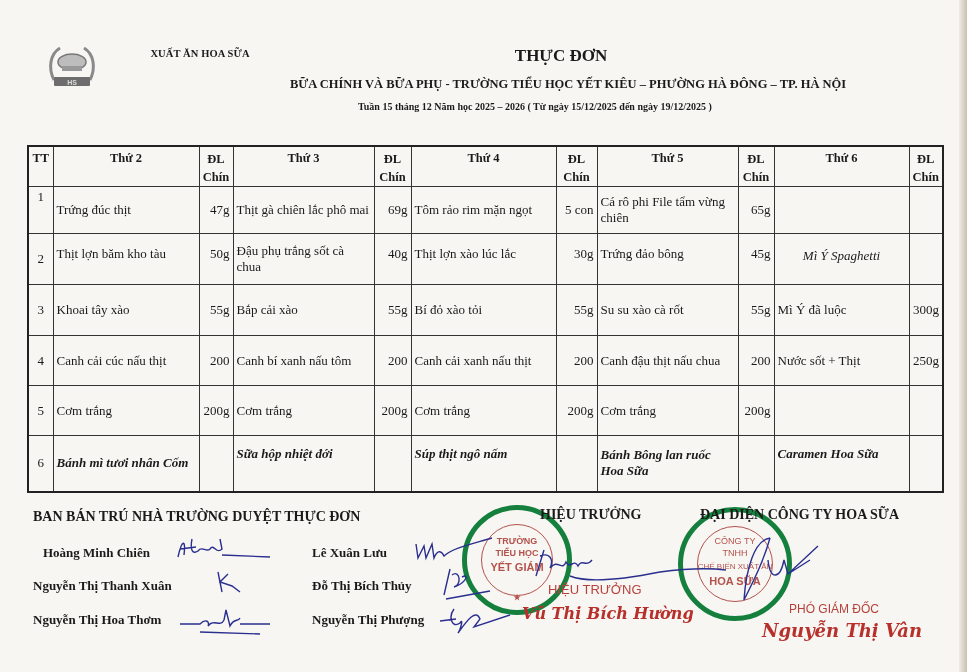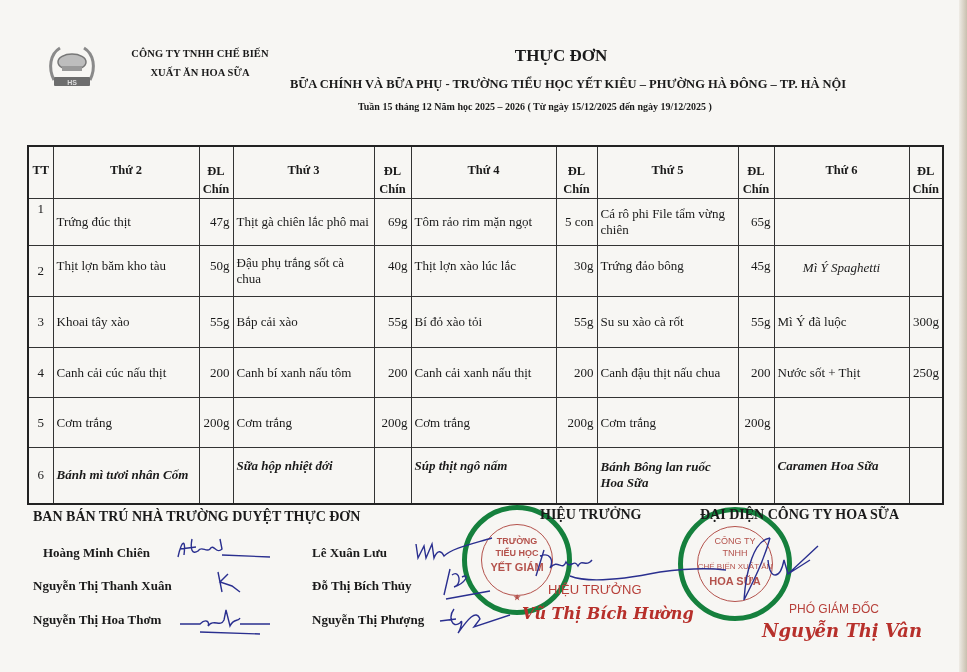--- a/index.html
+++ b/index.html
@@ -16,21 +16,21 @@
     font-weight:bold; font-size:10.5px; line-height:19px; letter-spacing:0.1px; }
   .title { position:absolute; left:0; width:967px; top:46px; text-align:center; }
   .title .main { font-weight:bold; font-size:17px; margin-left:155px; }
   .sub1 { position:absolute; left:290px; top:77px; font-weight:bold; font-size:12.5px; white-space:nowrap; }
   .sub2 { position:absolute; left:358px; top:101px; font-weight:bold; font-size:10px; white-space:nowrap; }
 
   table.menu { position:absolute; left:27px; top:145px; border-collapse:collapse;
     table-layout:fixed; font-size:13px; }
   table.menu td, table.menu th { border:1px solid #333; padding:0 3px; vertical-align:middle; line-height:16px; }
   table.menu { border:2px solid #222; }
-  table.menu th { font-weight:bold; vertical-align:top; text-align:center; font-size:12.5px; padding-top:15px; }
+  table.menu th { font-weight:bold; vertical-align:top; text-align:center; font-size:12.5px; padding-top:3px; }
   table.menu th.dl { line-height:18px; }
   td.tt { text-align:center; }
   td.tt.top { vertical-align:top; padding-top:2px; }
   td.qty { text-align:right; padding-right:3px; }
   td.dish { text-align:left; }
   td.italic { font-style:italic; text-align:center; }
   td.snack { font-weight:bold; font-style:italic; text-align:left; padding-left:4px; }
 
   .sig { position:absolute; font-weight:bold; font-size:13px; white-space:nowrap; }
   .stamp { position:absolute; border-radius:50%; border:5px solid #15803d; color:#b4524c;
@@ -49,21 +49,20 @@
 <svg class="logo" viewBox="0 0 52 52">
   <path d="M8 40 C2 28 4 14 14 8" stroke="#8a8a8a" stroke-width="3" fill="none"></path>
   <path d="M44 40 C50 28 48 14 38 8" stroke="#8a8a8a" stroke-width="3" fill="none"></path>
   <ellipse cx="26" cy="22" rx="14" ry="8" fill="#bdbdbd" stroke="#777" stroke-width="1.5"></ellipse>
   <rect x="16" y="26" width="20" height="5" fill="#999"></rect>
   <rect x="8" y="37" width="36" height="9" rx="1" fill="#6d6d6d"></rect>
   <text x="26" y="44.5" font-size="7" text-anchor="middle" fill="#ddd" font-family="Liberation Sans, sans-serif" font-weight="bold">HS</text>
 </svg>
 
 <div class="company">
-  <div>CÔNG TY TNHH CHẾ BIẾN</div>
   <div>XUẤT ĂN HOA SỮA</div>
 </div>
 
 <div class="title">
   <span class="main">THỰC ĐƠN</span>
 </div>
 <div class="sub1">BỮA CHÍNH VÀ BỮA PHỤ - TRƯỜNG TIỂU HỌC YẾT KIÊU – PHƯỜNG HÀ ĐÔNG – TP. HÀ NỘI</div>
 <div class="sub2">Tuần 15 tháng 12 Năm học 2025 – 2026  ( Từ ngày 15/12/2025 đến ngày 19/12/2025 )</div>
 
 <table class="menu">

